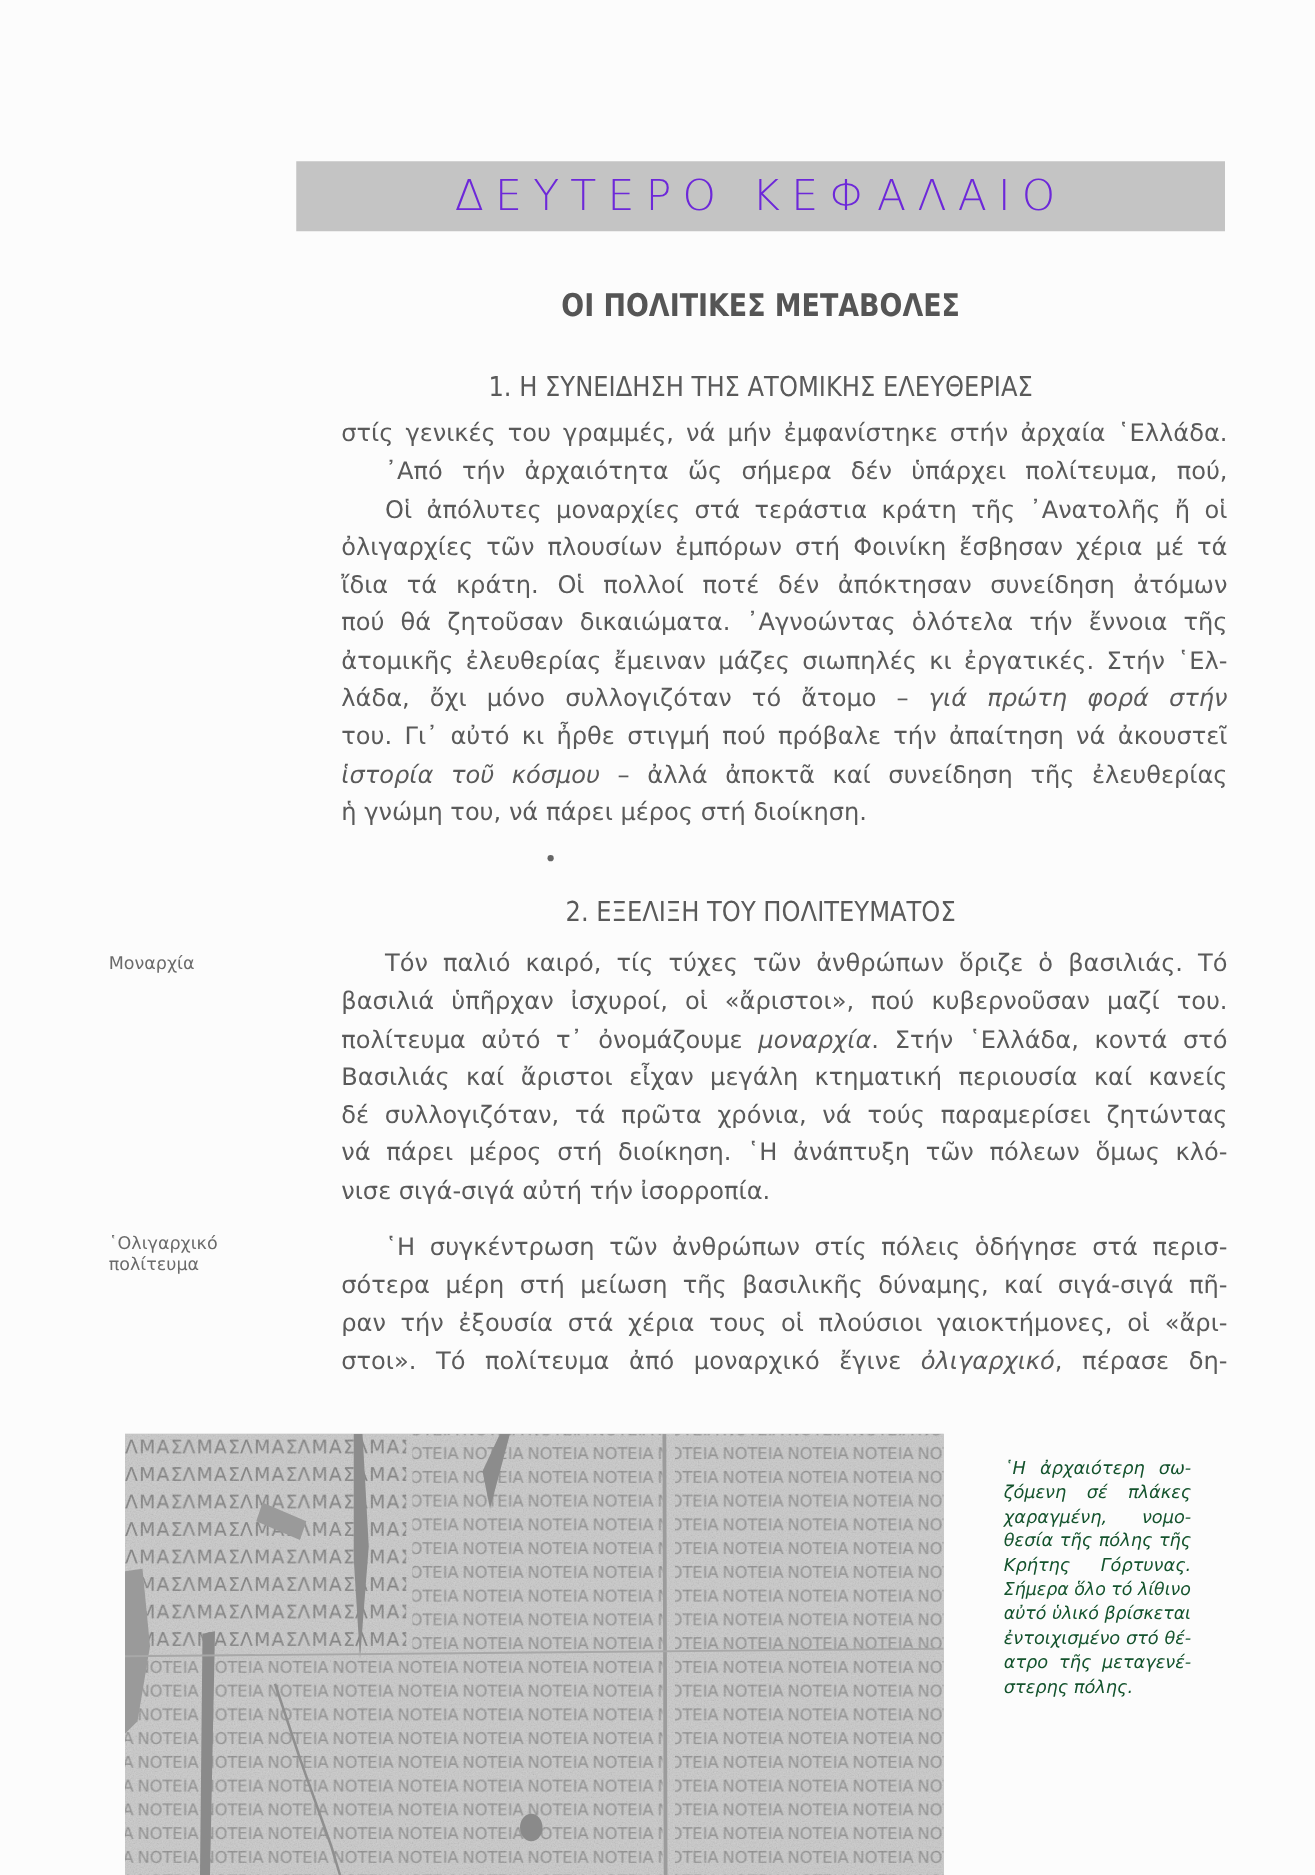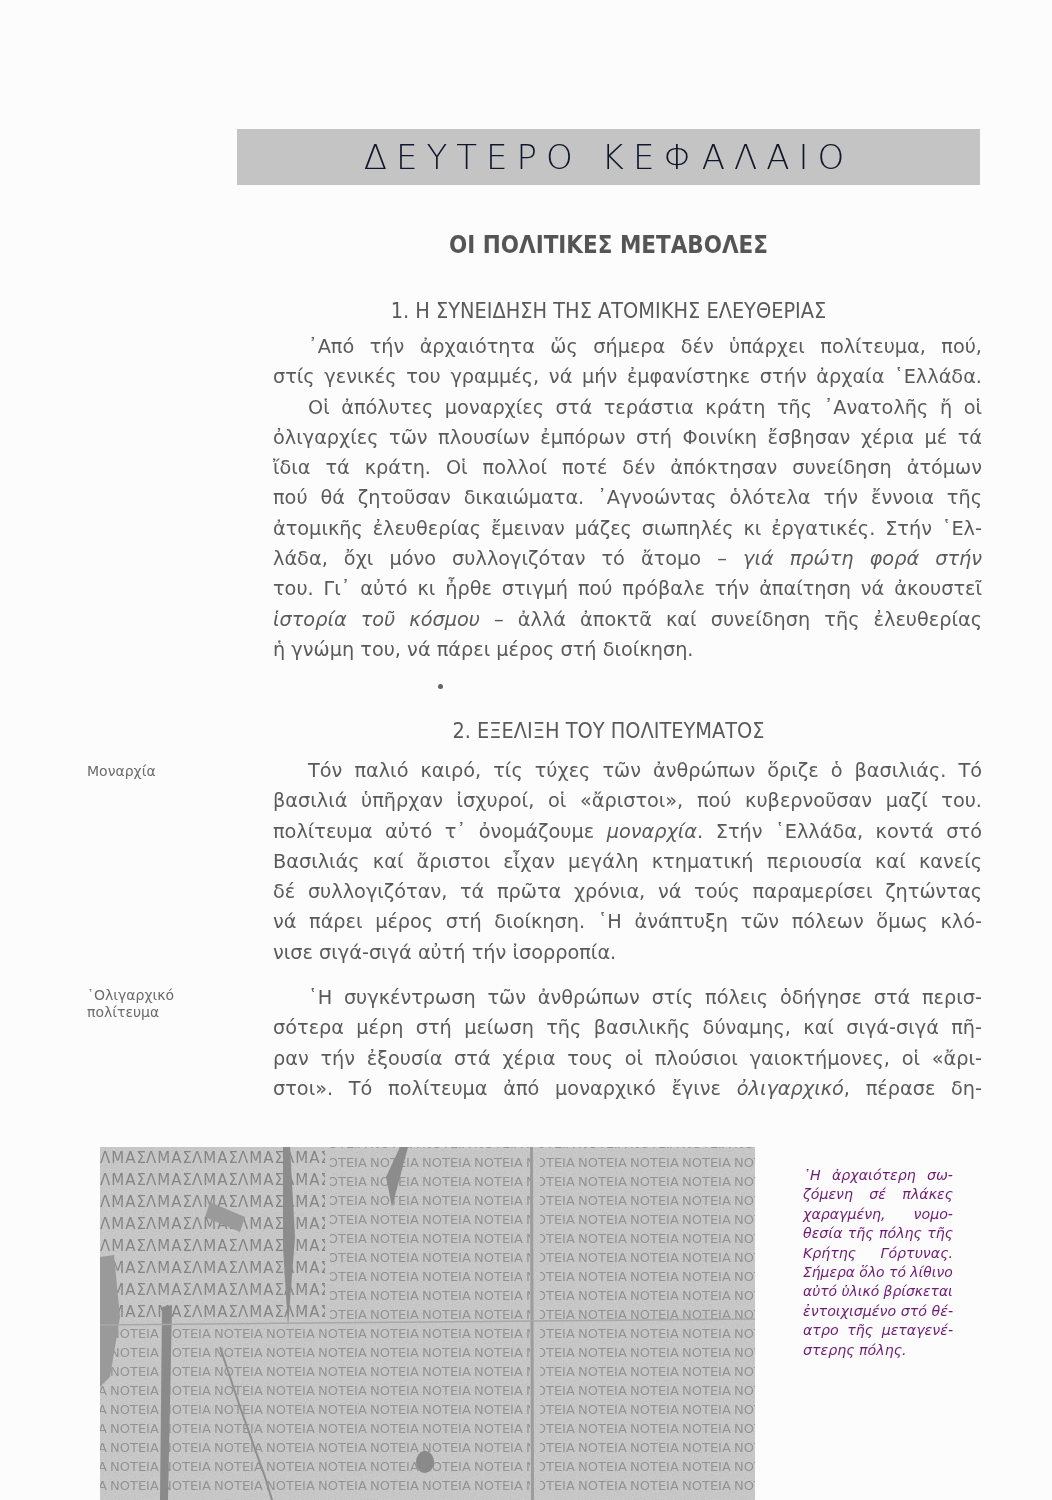--- a/index.html
+++ b/index.html
@@ -8,21 +8,21 @@
     background: #fcfcfc;
     color: #5a5a5a;
     font-family: "DejaVu Sans", sans-serif;
   }
   .band {
     position: absolute; left: 237px; top: 129px; width: 743px; height: 56px;
     background: #c4c4c4;
     display: flex; align-items: center; justify-content: center;
   }
   .band span {
-    font-size: 34px; letter-spacing: 9px; color: #0f172a; font-weight: 300;
+    font-size: 34px; letter-spacing: 9px; color: #6d28d9; font-weight: 300;
     font-family: "DejaVu Sans", sans-serif;
   }
   .chapter-title {
     position: absolute; left: 237px; width: 743px; top: 230px; text-align: center;
     font-size: 25px; font-weight: bold; color: #555;
     font-family: "DejaVu Sans", sans-serif; transform: scaleX(0.86);
   }
   .section-h {
     position: absolute; left: 237px; width: 743px; text-align: center;
     font-size: 22px; color: #5a5a5a;
@@ -41,41 +41,41 @@
   .margin-note {
     position: absolute; left: 87px; font-size: 14px; line-height: 17px; color: #6a6a6a;
     font-family: "DejaVu Sans", sans-serif;
   }
   .photo {
     position: absolute; left: 100px; top: 1147px; width: 655px; height: 353px;
     background: #b8b8b8; overflow: hidden;
   }
   .caption {
     position: absolute; left: 803px; top: 1166px; width: 150px;
-    font-size: 14.2px; line-height: 19.4px; font-style: italic; color: #701a75;
+    font-size: 14.2px; line-height: 19.4px; font-style: italic; color: #14532d;
     font-family: "DejaVu Sans", sans-serif;
   }
   .caption .ln { display: block; text-align: justify; text-align-last: justify; white-space: nowrap; }
   .caption .ln.last { text-align-last: left; }
   .dot { position: absolute; left: 438px; top: 684px; width: 5px; height: 5px; background: #666; border-radius: 50%; }
 </style>
 </head>
 <body>
 
 <div class="band">
   <span>ΔΕΥΤΕΡΟ ΚΕΦΑΛΑΙΟ</span>
 </div>
 
 <div class="chapter-title">ΟΙ ΠΟΛΙΤΙΚΕΣ ΜΕΤΑΒΟΛΕΣ</div>
 
 <div class="section-h" id="sec1">1. Η ΣΥΝΕΙΔΗΣΗ ΤΗΣ ΑΤΟΜΙΚΗΣ ΕΛΕΥΘΕΡΙΑΣ</div>
 
 <div class="para" style="top:332px;">
+  <span class="ln">στίς γενικές του γραμμές, νά μήν ἐμφανίστηκε στήν ἀρχαία ῾Ελλάδα.</span>
   <span class="ln ind">᾿Από τήν ἀρχαιότητα ὥς σήμερα δέν ὑπάρχει πολίτευμα, πού,</span>
-  <span class="ln">στίς γενικές του γραμμές, νά μήν ἐμφανίστηκε στήν ἀρχαία ῾Ελλάδα.</span>
   <span class="ln ind">Οἱ ἀπόλυτες μοναρχίες στά τεράστια κράτη τῆς ᾿Ανατολῆς ἤ οἱ</span>
   <span class="ln">ὀλιγαρχίες τῶν πλουσίων ἐμπόρων στή Φοινίκη ἔσβησαν χέρια μέ τά</span>
   <span class="ln">ἴδια τά κράτη. Οἱ πολλοί ποτέ δέν ἀπόκτησαν συνείδηση ἀτόμων</span>
   <span class="ln">πού θά ζητοῦσαν δικαιώματα. ᾿Αγνοώντας ὁλότελα τήν ἔννοια τῆς</span>
   <span class="ln">ἀτομικῆς ἐλευθερίας ἔμειναν μάζες σιωπηλές κι ἐργατικές. Στήν ῾Ελ-</span>
   <span class="ln"><span>λάδα, ὄχι μόνο συλλογιζόταν τό ἄτομο – </span><i>γιά πρώτη φορά στήν</i></span>
   <span class="ln">του. Γι᾿ αὐτό κι ἦρθε στιγμή πού πρόβαλε τήν ἀπαίτηση νά ἀκουστεῖ</span>
   <span class="ln"><i>ἱστορία τοῦ κόσμου</i><span> – ἀλλά ἀποκτᾶ καί συνείδηση τῆς ἐλευθερίας</span></span>
   <span class="ln last">ἡ γνώμη του, νά πάρει μέρος στή διοίκηση.</span>
 </div>

